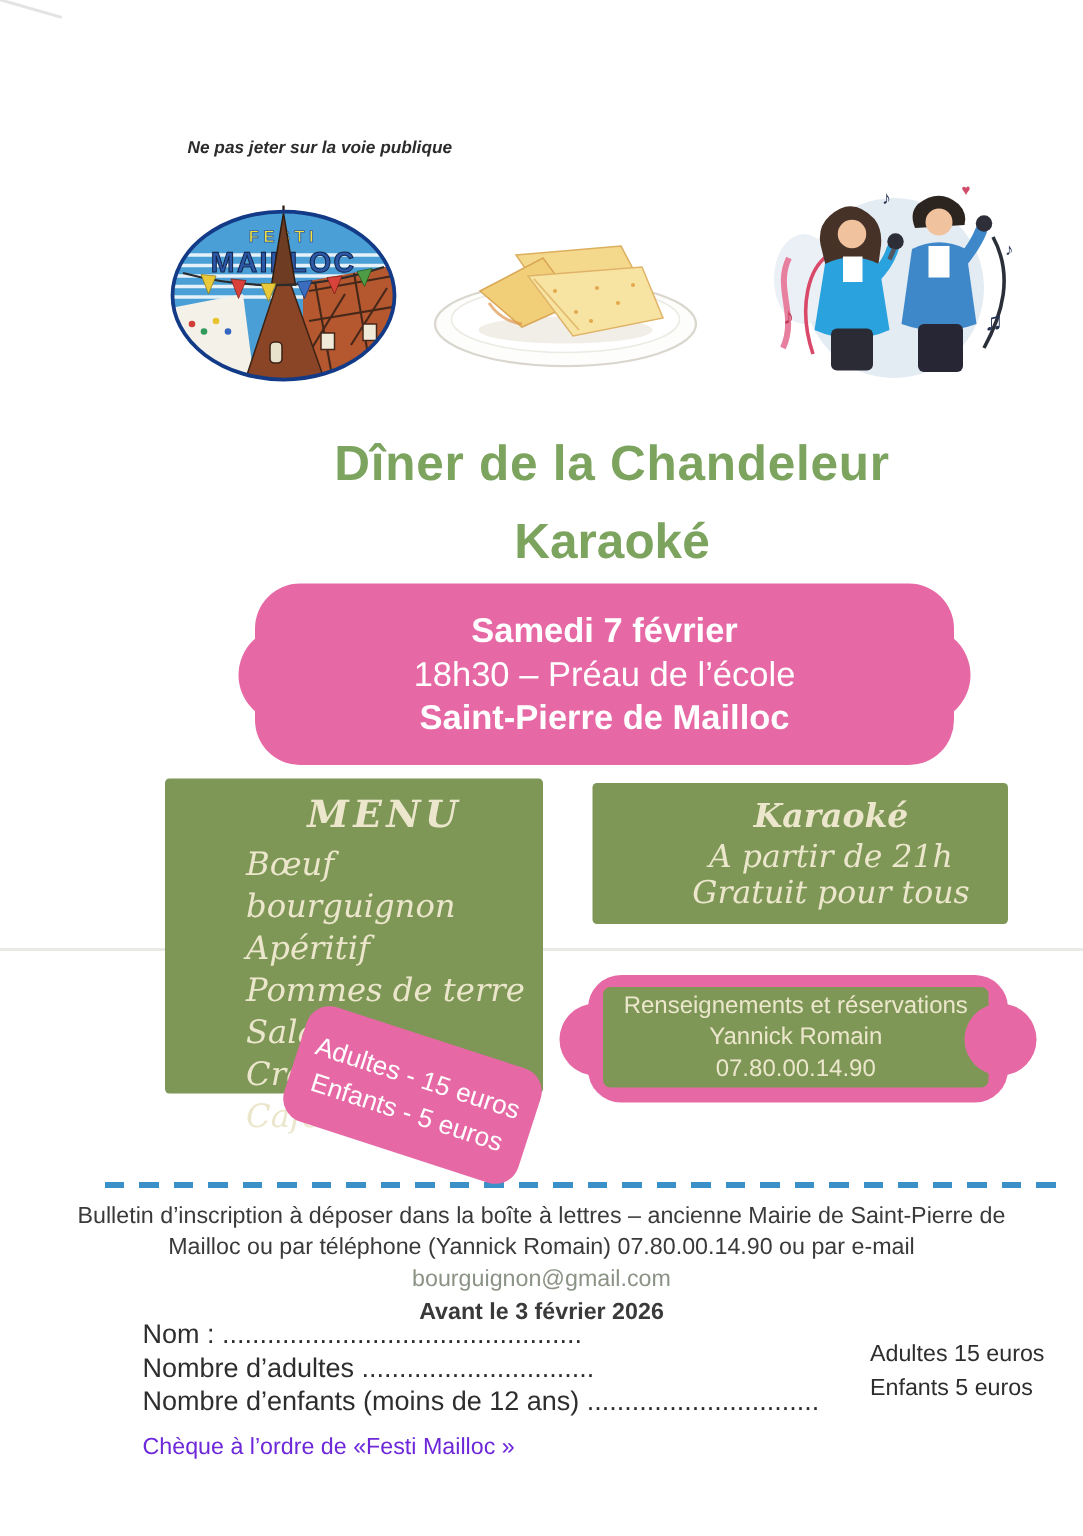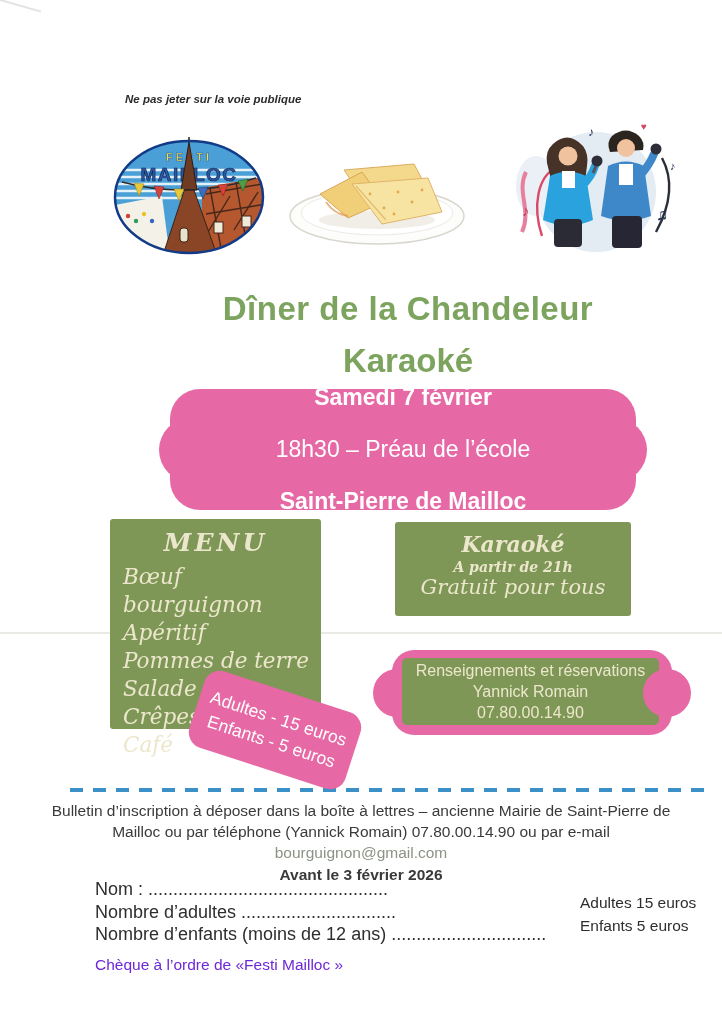--- a/index.html
+++ b/index.html
@@ -14,46 +14,46 @@
   .scan-line{left:0;top:632px;width:722px;height:2px;background:#e9e9e5;z-index:0;}
   .scan-artifact{left:-6px;top:4px;width:48px;height:2px;background:#cccccc;opacity:.55;transform:rotate(16deg);}
 
   .title-wrap{left:94px;top:290px;width:628px;text-align:center;z-index:1;}
   .title-line1{font-size:33px;font-weight:bold;color:var(--title-green);letter-spacing:.5px;}
   .title-line2{font-size:33px;font-weight:bold;color:var(--title-green);margin-top:14px;}
 
   .banner{
     left:170px;top:389px;width:466px;height:121px;background:var(--pink);
     border-radius:30px;z-index:1;display:flex;flex-direction:column;justify-content:center;
-    align-items:center;gap:25px;color:#ffffff;text-align:center;
+    align-items:center;gap:2px;color:#ffffff;text-align:center;
   }
   .banner::before,.banner::after{
     content:"";position:absolute;top:50%;transform:translateY(-50%);
     width:64px;height:64px;border-radius:50%;background:var(--pink);z-index:-1;
   }
   .banner::before{left:-11px;}
   .banner::after{right:-11px;}
   .banner .b1,.banner .b3{font-size:23px;font-weight:bold;}
   .banner .b2{font-size:23px;font-weight:normal;}
 
-  .script{font-family:"DejaVu Serif", serif;font-style:italic;color:var(--cream);}
+  .script{font-family:"DejaVu Serif", serif;font-style:italic;color:var(--cream);padding-left:41px;}
 
   .menu-card{
     left:110px;top:519px;width:211px;height:210px;background:var(--green);
     border-radius:3px;z-index:1;
   }
   .menu-heading{text-align:center;font-size:25px;letter-spacing:3px;margin-top:9px;font-weight:bold;}
   .menu-items{margin:6px 0 0 13px;font-size:21.5px;line-height:28px;}
 
   .karaoke-card{
     left:395px;top:522px;width:236px;height:94px;background:var(--green);
     border-radius:3px;z-index:1;text-align:center;
   }
   .karaoke-card .k1{font-size:22px;margin-top:9px;font-weight:bold;}
-  .karaoke-card .k2{font-size:14px;margin-top:2px;font-weight:bold;}
+  .karaoke-card .k2{font-size:21px;margin-top:2px;}
   .karaoke-card .k3{font-size:21px;}
 
   .contact-plaque{
     left:392px;top:650px;width:280px;height:85px;background:var(--pink);
     border-radius:22px;z-index:1;
   }
   .contact-plaque::before,.contact-plaque::after{
     content:"";position:absolute;top:50%;transform:translateY(-50%);
     width:48px;height:48px;border-radius:50%;background:var(--pink);
   }

